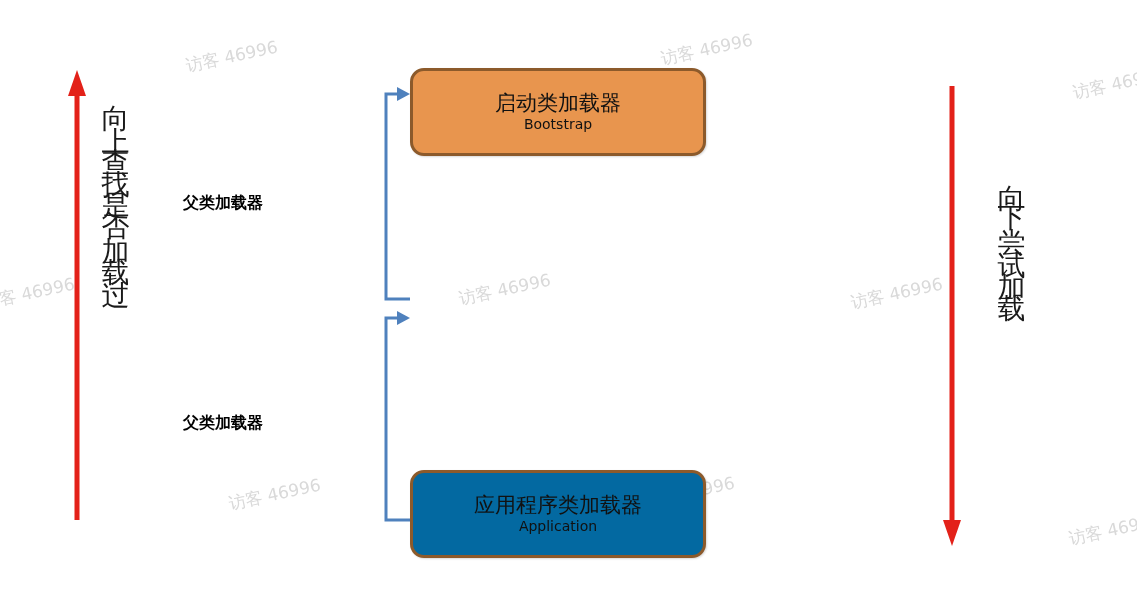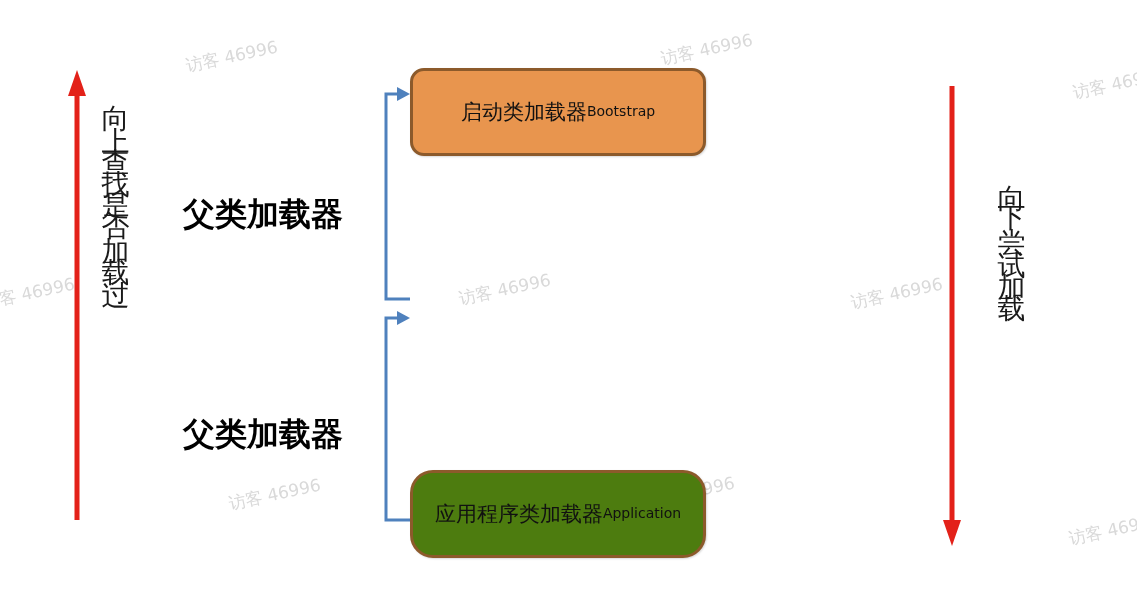--- a/index.html
+++ b/index.html
@@ -22,20 +22,21 @@
     pointer-events: none;
   }
   .loader-box {
     position: absolute;
     left: 410px;
     width: 296px;
     height: 88px;
     border: 3px solid #8C5A2B;
     border-radius: 14px;
     display: flex;
+    flex-direction: column;
     align-items: center;
     justify-content: center;
     text-align: center;
     box-shadow: 1px 1px 2px rgba(0,0,0,0.15);
   }
   .loader-box .box-title {
     font-size: 21px;
     color: #111111;
     line-height: 1.25;
   }
@@ -55,21 +56,21 @@
     font-size: 28px;
     color: #1a1a1a;
     letter-spacing: 22px;
     white-space: nowrap;
   }
   .vertical-left  { left: 96px;  top: 82px;  }
   .vertical-right { left: 992px; top: 162px; }
 
   .parent-label {
     position: absolute;
-    font-size: 32px;
+    font-size: 16px;
     font-weight: bold;
     color: #000000;
     white-space: nowrap;
   }
   .parent-label-1 { left: 183px; top: 193px; }
   .parent-label-2 { left: 183px; top: 413px; }
 
   .wm {
     position: absolute;
     font-size: 17px;
@@ -123,18 +124,18 @@
 
   <div class="parent-label parent-label-1">父类加载器</div>
   <div class="parent-label parent-label-2">父类加载器</div>
 
   <div class="loader-box box-bootstrap" style="background-color: rgb(232, 149, 78);">
     <div class="box-title">启动类加载器</div>
     <div class="box-subtitle">Bootstrap</div>
   </div>
 
 
-  <div class="loader-box box-application" style="background-color: #4d7c0f; border-radius: 23px;">
+  <div class="loader-box box-application" style="background-color: #0369a1;">
     <div class="box-title">应用程序类加载器</div>
     <div class="box-subtitle">Application</div>
   </div>
 
 </div>
 
 </body></html>

